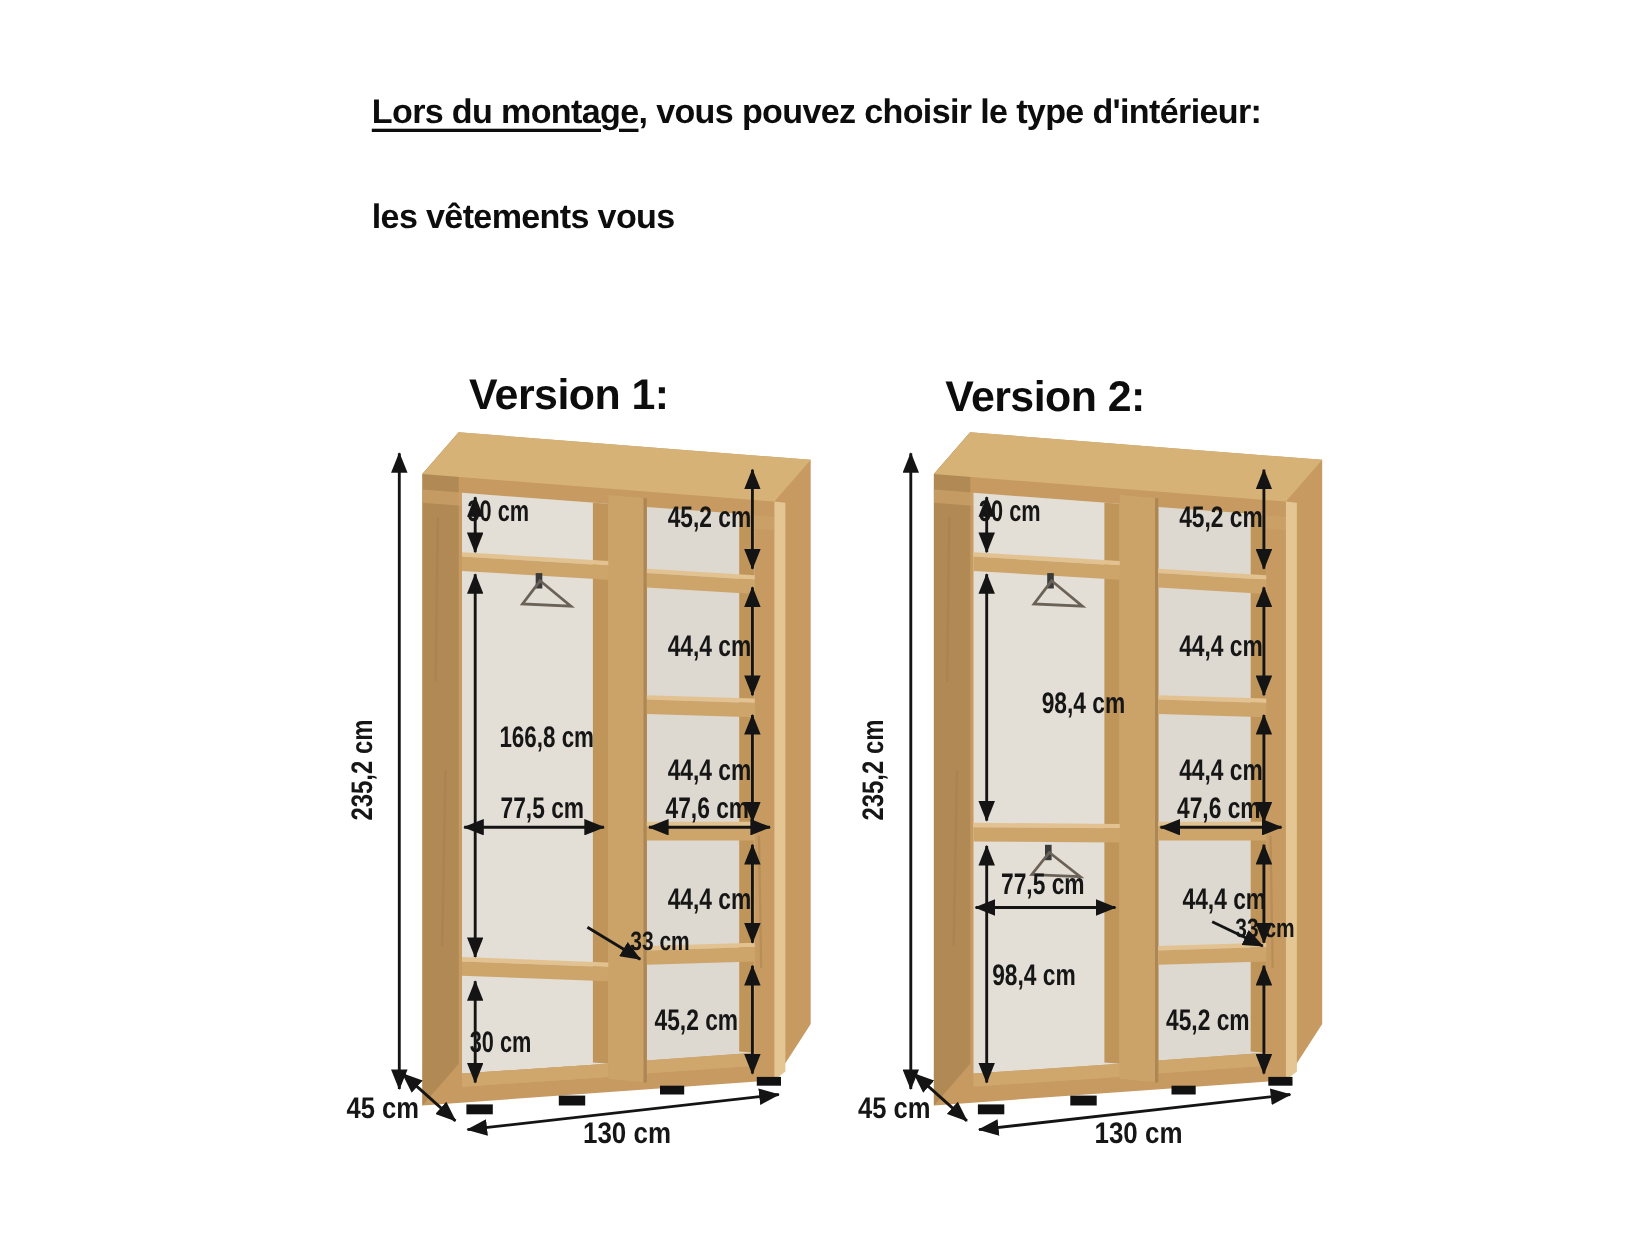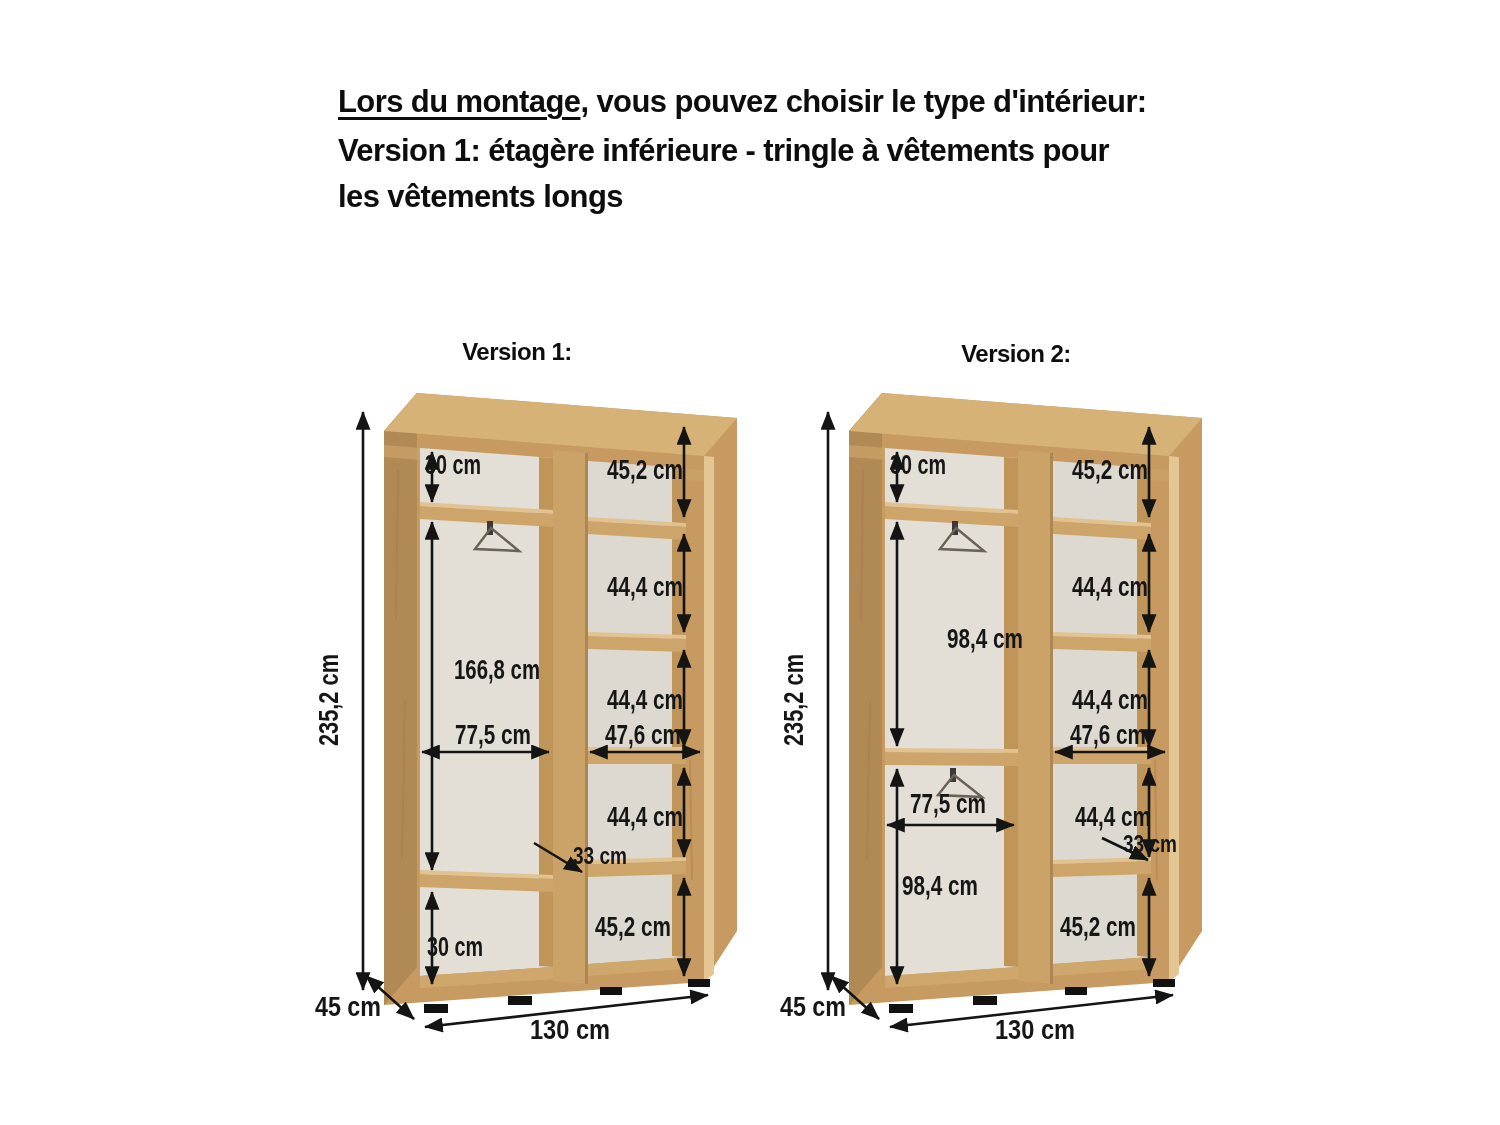--- a/index.html
+++ b/index.html
@@ -1,39 +1,38 @@
 <!DOCTYPE html>
 <html><head>
 <meta charset="utf-8">
 <style>
   html,body{margin:0;padding:0;background:#ffffff;}
   #stage{position:relative;width:1424px;height:1125px;background:#ffffff;overflow:hidden;
          font-family:"Liberation Sans",sans-serif;color:#141414;}
   .hline{position:absolute;left:338px;font-weight:bold;font-size:31px;letter-spacing:-0.6px;
          white-space:nowrap;color:#0d0d0d;}
   .hline .ul{text-decoration:underline;text-underline-offset:5px;text-decoration-thickness:3px;}
-  .vtitle{position:absolute;font-weight:bold;font-size:24px;letter-spacing:-0.5px;color:#0d0d0d;
+  .vtitle{position:absolute;font-weight:bold;font-size:39px;letter-spacing:-0.5px;color:#0d0d0d;
           transform:translateX(-50%);white-space:nowrap;}
   svg text{font-family:"Liberation Sans",sans-serif;font-weight:bold;fill:#161616;}
   .dim{font-size:27px;}
   .dimsmall{font-size:24px;}
 </style>
 </head>
 <body>
 
 <div id="stage">
 
   <div class="hline" style="top:84px">
     <span class="ul">Lors du montage</span><span>, vous pouvez choisir le type d'intérieur:</span>
   </div>
-  <div class="hline" style="top:133px">Version 1: étagère inférieure - tringle à vêtements pour</div>
-  <div class="hline" style="top:179px">les vêtements longs</div>
+  <div class="hline" style="top:179px">les vêtements vous</div>
 
   <div class="vtitle" style="top:338px;left:517px">Version 1:</div>
-  <div class="vtitle" style="top:340px;left:1016px">Version 2:</div>
+  <div class="vtitle" style="top:340px;left:950px">Version 2:</div>
 
   <svg width="1500" height="1125" viewBox="0 0 1500 1125" style="position:absolute;left:0;top:0">
     <defs>
       <marker id="arw" viewBox="0 0 20 16" refX="19" refY="8" markerWidth="19" markerHeight="15" markerUnits="userSpaceOnUse" orient="auto-start-reverse">
         <path d="M0,0 L20,8 L0,16 Z" fill="#141414"></path>
       </marker>
     </defs>
 
     <g>
 

